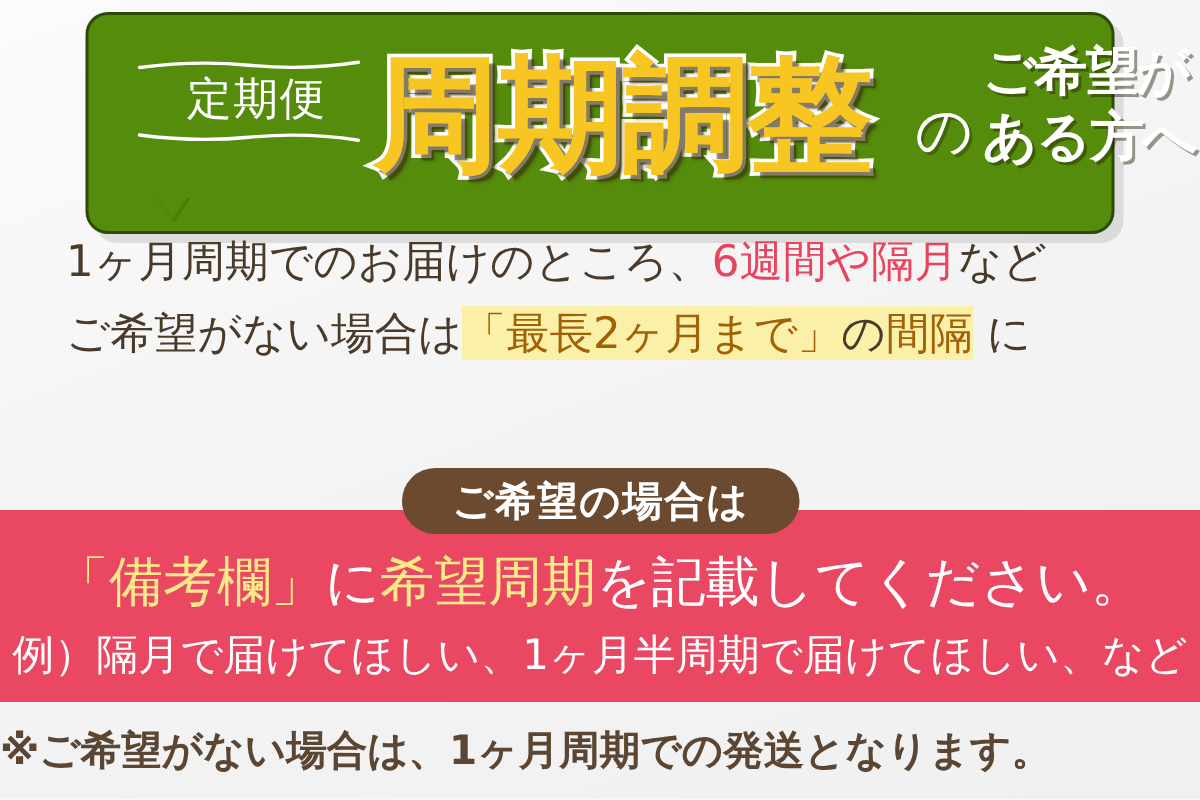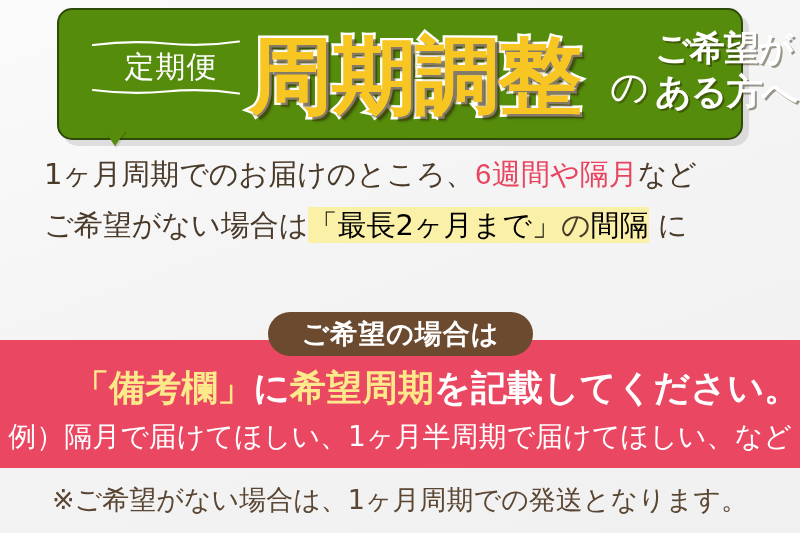--- a/index.html
+++ b/index.html
@@ -7,21 +7,21 @@
   body {
     font-family:"DejaVu Sans","Liberation Sans",sans-serif;
     background:linear-gradient(160deg,#fbfbfb 0%,#f4f4f4 45%,#f0f0f0 100%);
     overflow:hidden;
     position:relative;
   }
   #stage { position:relative; width:800px; height:533px; }
 
   
   .header-panel{
-    position:absolute; left:57px; top:8px; width:686px; height:132px;
+    position:absolute; left:57px; top:8px; width:686px; height:148px;
     background:#558c0c;
     border:2px solid #2d4a08;
     border-radius:15px;
     box-shadow:6px 6px 0 rgba(0,0,0,0.10);
     display:flex; align-items:center;
   }
   .header-tail{
     position:absolute; left:104px; top:130px; width:0; height:0;
     border-left:11px solid transparent;
     border-right:11px solid transparent;
@@ -84,54 +84,54 @@
   }
   .kibou-wrap .k1{ font-size:35px; display:block; letter-spacing:-1px; white-space:nowrap;}
   .kibou-wrap .k2{ font-size:36px; display:block; letter-spacing:-1px; margin-top:6px; white-space:nowrap;}
 
   
   .body-text{
     position:absolute; left:44px; top:150px; width:730px;
     color:#4a3a2a; font-size:29px; line-height:48px; letter-spacing:0px;
   }
   .body-line{ white-space:nowrap; }
-  .hl-pink{ color:#e8445f;font-family:Liberation Mono, monospace; }
-  .hl-yellow{ background:#fbf0a8; color:#000000; padding:1px 0; }
+  .hl-pink{ color:#e8445f; }
+  .hl-yellow{ background:#fbf0a8; color:#a16207; padding:1px 0; }
   .hl-yellow-dark{ background:#fbf0a8; color:#4a3a2a; padding:1px 0; }
 
   
   .pill{
     position:absolute; left:268px; top:312px; width:265px; height:44px;
     background:#6b4a2f; border-radius:22px;
     display:flex; align-items:center; justify-content:center;
     color:#ffffff; font-size:27px; font-weight:700; letter-spacing:1px;
     z-index:5;
     text-align:center;
   }
 
   
   .pink-band{
     position:absolute; left:0; top:340px; width:800px; height:128px;
     background:#ea4862;
   }
   .pink-head{
-    position:absolute; left:0; top:24px; width:800px; text-align:right;
-    font-size:36px; font-weight:700; color:#ffffff; letter-spacing:0px;
+    position:absolute; left:0; top:24px; width:800px; text-align:center;
+    font-size:36px; font-weight:400; color:#ffffff; letter-spacing:0px;
     white-space:nowrap;
   }
   .py{ color:#fbe98a; }
   .pink-sub{
     position:absolute; left:0; top:78px; width:800px; text-align:center;
     font-size:28px; color:#ffffff; letter-spacing:0px; white-space:nowrap;
   }
 
   
   .bottom-note{
-    position:absolute; left:0; top:482px; width:800px; text-align:center;
-    font-size:27px; color:#5a4632; letter-spacing:0px; white-space:nowrap;
+    position:absolute; left:0; top:482px; width:800px; 
+    font-size:27px; color:#5a4632; letter-spacing:0px; white-space:nowrap;font-weight:bold;
   }
 </style>
 </head>
 <body>
 
 <div id="stage">
 
   <div class="header-panel">
 
     <div class="teiki-wrap">

